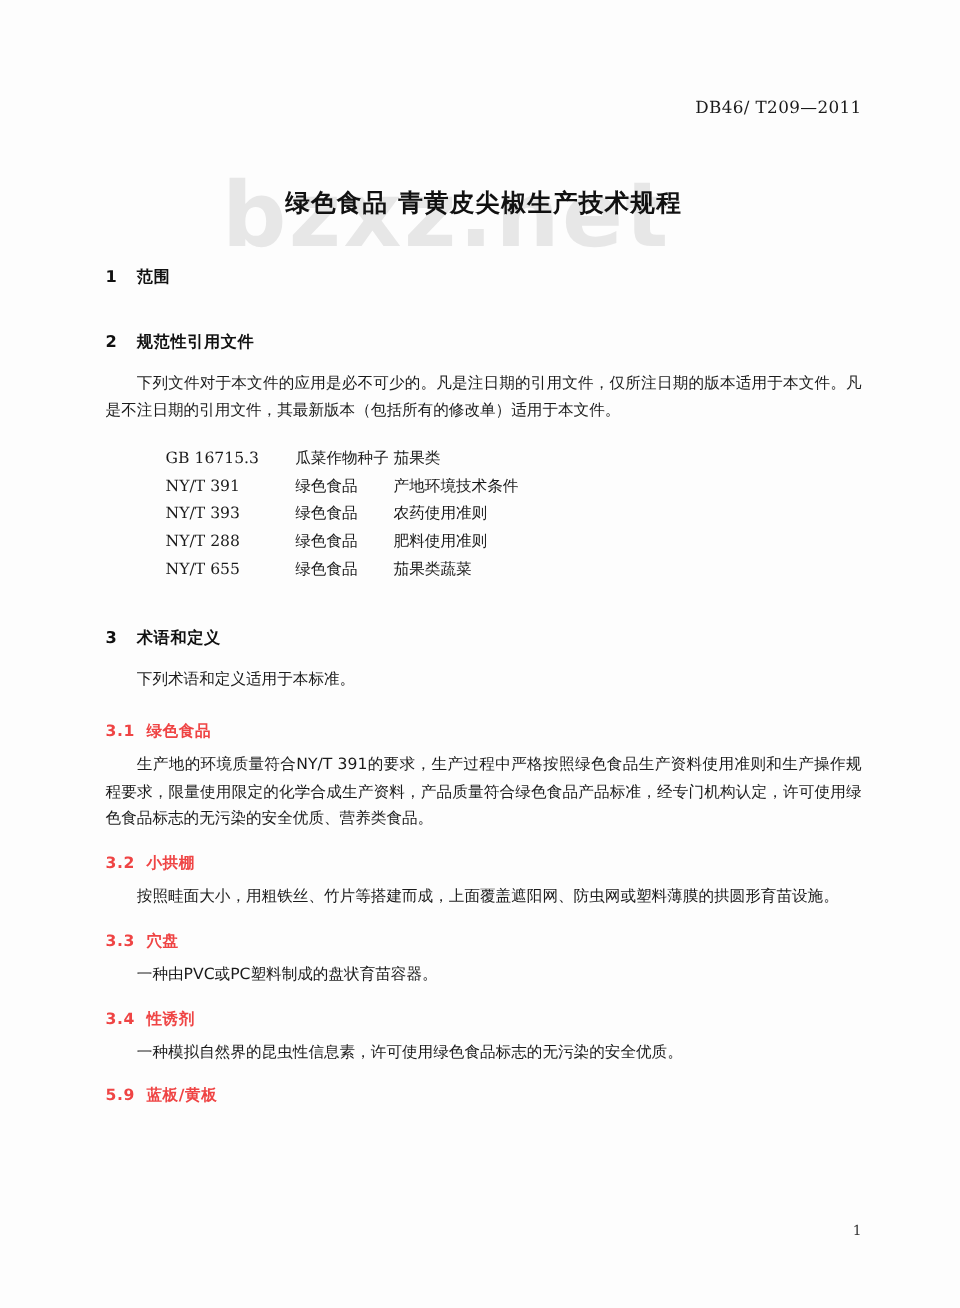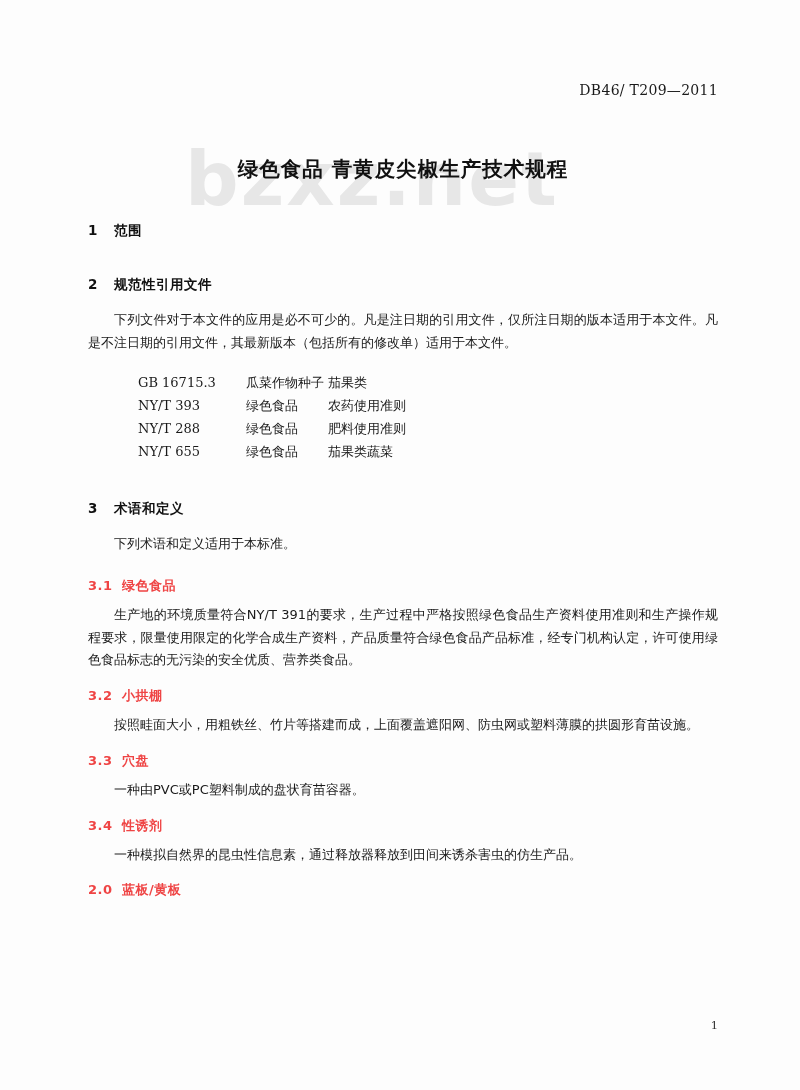--- a/index.html
+++ b/index.html
@@ -163,20 +163,23 @@
           <span class="num">2</span><span>规范性引用文件</span>
         </div>
         <div class="spacer-md"></div>
         <p class="para">下列文件对于本文件的应用是必不可少的。凡是注日期的引用文件，仅所注日期的版本适用于本文件。凡是不注日期的引用文件，其最新版本（包括所有的修改单）适用于本文件。</p>
 
         <ul class="ref-list">
           <li>
             <span class="ref-code serif">GB 16715.3</span><span class="ref-name">瓜菜作物种子</span><span class="ref-desc">茄果类</span>
           </li>
           <li>
+            <span class="ref-code serif">NY/T 391</span><span class="ref-name">绿色食品</span><span class="ref-desc">产地环境技术条件</span>
+          </li>
+          <li>
             <span class="ref-code serif">NY/T 393</span><span class="ref-name">绿色食品</span><span class="ref-desc">农药使用准则</span>
           </li>
           <li>
             <span class="ref-code serif">NY/T 288</span><span class="ref-name">绿色食品</span><span class="ref-desc">肥料使用准则</span>
           </li>
           <li>
             <span class="ref-code serif">NY/T 655</span><span class="ref-name">绿色食品</span><span class="ref-desc">茄果类蔬菜</span>
           </li>
         </ul>
 
@@ -211,26 +214,26 @@
         </div>
         <div class="spacer-sm"></div>
         <p class="para">一种由PVC或PC塑料制成的盘状育苗容器。</p>
 
         <div class="spacer-md"></div>
 
         <div class="h3">
           <span class="num">3.4</span><span>性诱剂</span>
         </div>
         <div class="spacer-sm"></div>
-        <p class="para">一种模拟自然界的昆虫性信息素，通过释放器释放到田间来诱杀害虫的仿生产品。</p>
-
-        <div class="spacer-md"></div>
-
-        <div class="h3">
-          <span class="num">2.0</span><span>蓝板/黄板</span>
+        <p class="para">一种模拟自然界的昆虫性信息素，许可使用绿色食品标志的无污染的安全优质。</p>
+
+        <div class="spacer-md"></div>
+
+        <div class="h3">
+          <span class="num">5.9</span><span>蓝板/黄板</span>
         </div>
 
       </div>
 
       <div class="page-number serif">1</div>
     </div>
   </div>
 </div>
 
 </body></html>

